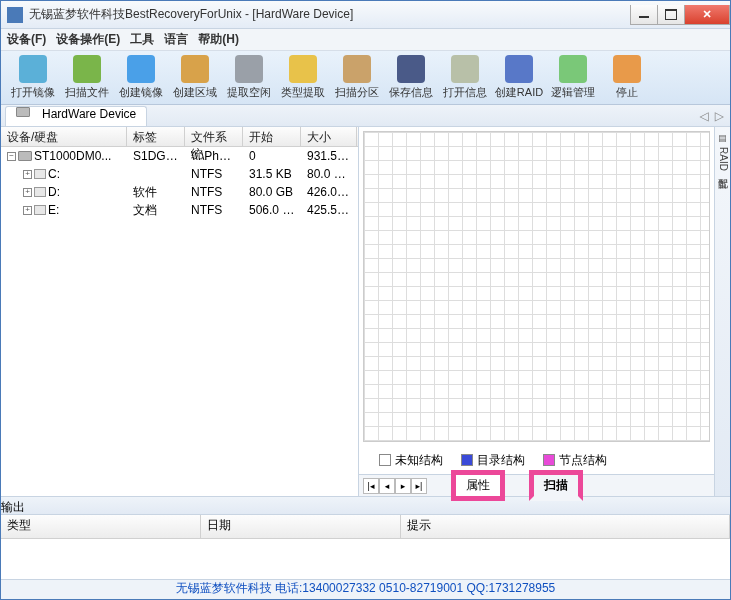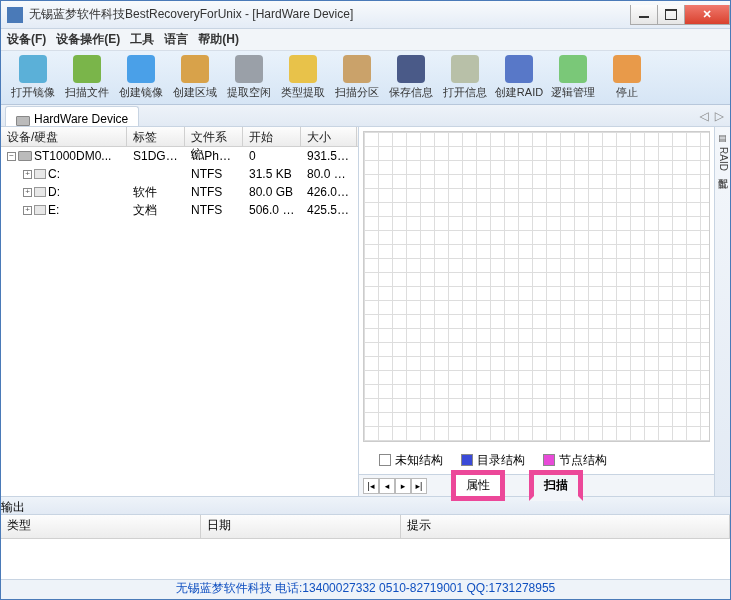--- a/index.html
+++ b/index.html
@@ -21,21 +21,21 @@
 .menubar span { color: #333; cursor: default; }
 
 
 .toolbar { height: 54px; background: linear-gradient(#e9f2fb,#d6e5f5); display: flex; align-items: center; padding: 2px 6px; border-bottom: 1px solid #b7c7db; gap: 2px; }
 .tbtn { width: 52px; height: 50px; display: flex; flex-direction: column; align-items: center; justify-content: center; cursor: pointer; border-radius: 3px; }
 .tbtn .ticon { width: 28px; height: 28px; border-radius: 4px; margin-bottom: 2px; }
 .tbtn .tlabel { color: #333; font-size: 11px; white-space: nowrap; }
 
 
 .tabstrip { height: 22px; background: linear-gradient(#eef3f9,#e2eaf4); display: flex; align-items: center; border-bottom: 1px solid #c8d4e2; }
-.tab { height: 20px; padding: 0 10px; display: flex; align-items: flex-end; border: 1px solid #c8d4e2; border-bottom: none; background: #fff; margin-left: 4px; border-radius: 3px 3px 0 0; gap: 4px; }
+.tab { height: 20px; padding: 0 10px; display: flex; align-items: flex-start; border: 1px solid #c8d4e2; border-bottom: none; background: #fff; margin-left: 4px; border-radius: 3px 3px 0 0; gap: 12px; }
 .tabstrip .spacer { flex: 1; }
 .navarrows { display: flex; gap: 2px; padding-right: 4px; color: #888; }
 .navarrows span { cursor: pointer; padding: 0 2px; }
 
 
 .main { display: flex; height: 370px; border-bottom: 1px solid #c8d4e2; }
 .leftpane { width: 358px; border-right: 1px solid #c8d4e2; display: flex; flex-direction: column; background: #fff; }
 .rightpane { flex: 1; display: flex; flex-direction: column; background: #fff; position: relative; }
 .sidepanel { width: 16px; background: linear-gradient(#f4f7fb,#e2eaf4); border-left: 1px solid #c8d4e2; display: flex; flex-direction: column; align-items: center; padding-top: 6px; }
 .sidepanel .handle { writing-mode: vertical-rl; font-size: 10px; color: #444; margin-top: 4px; }

